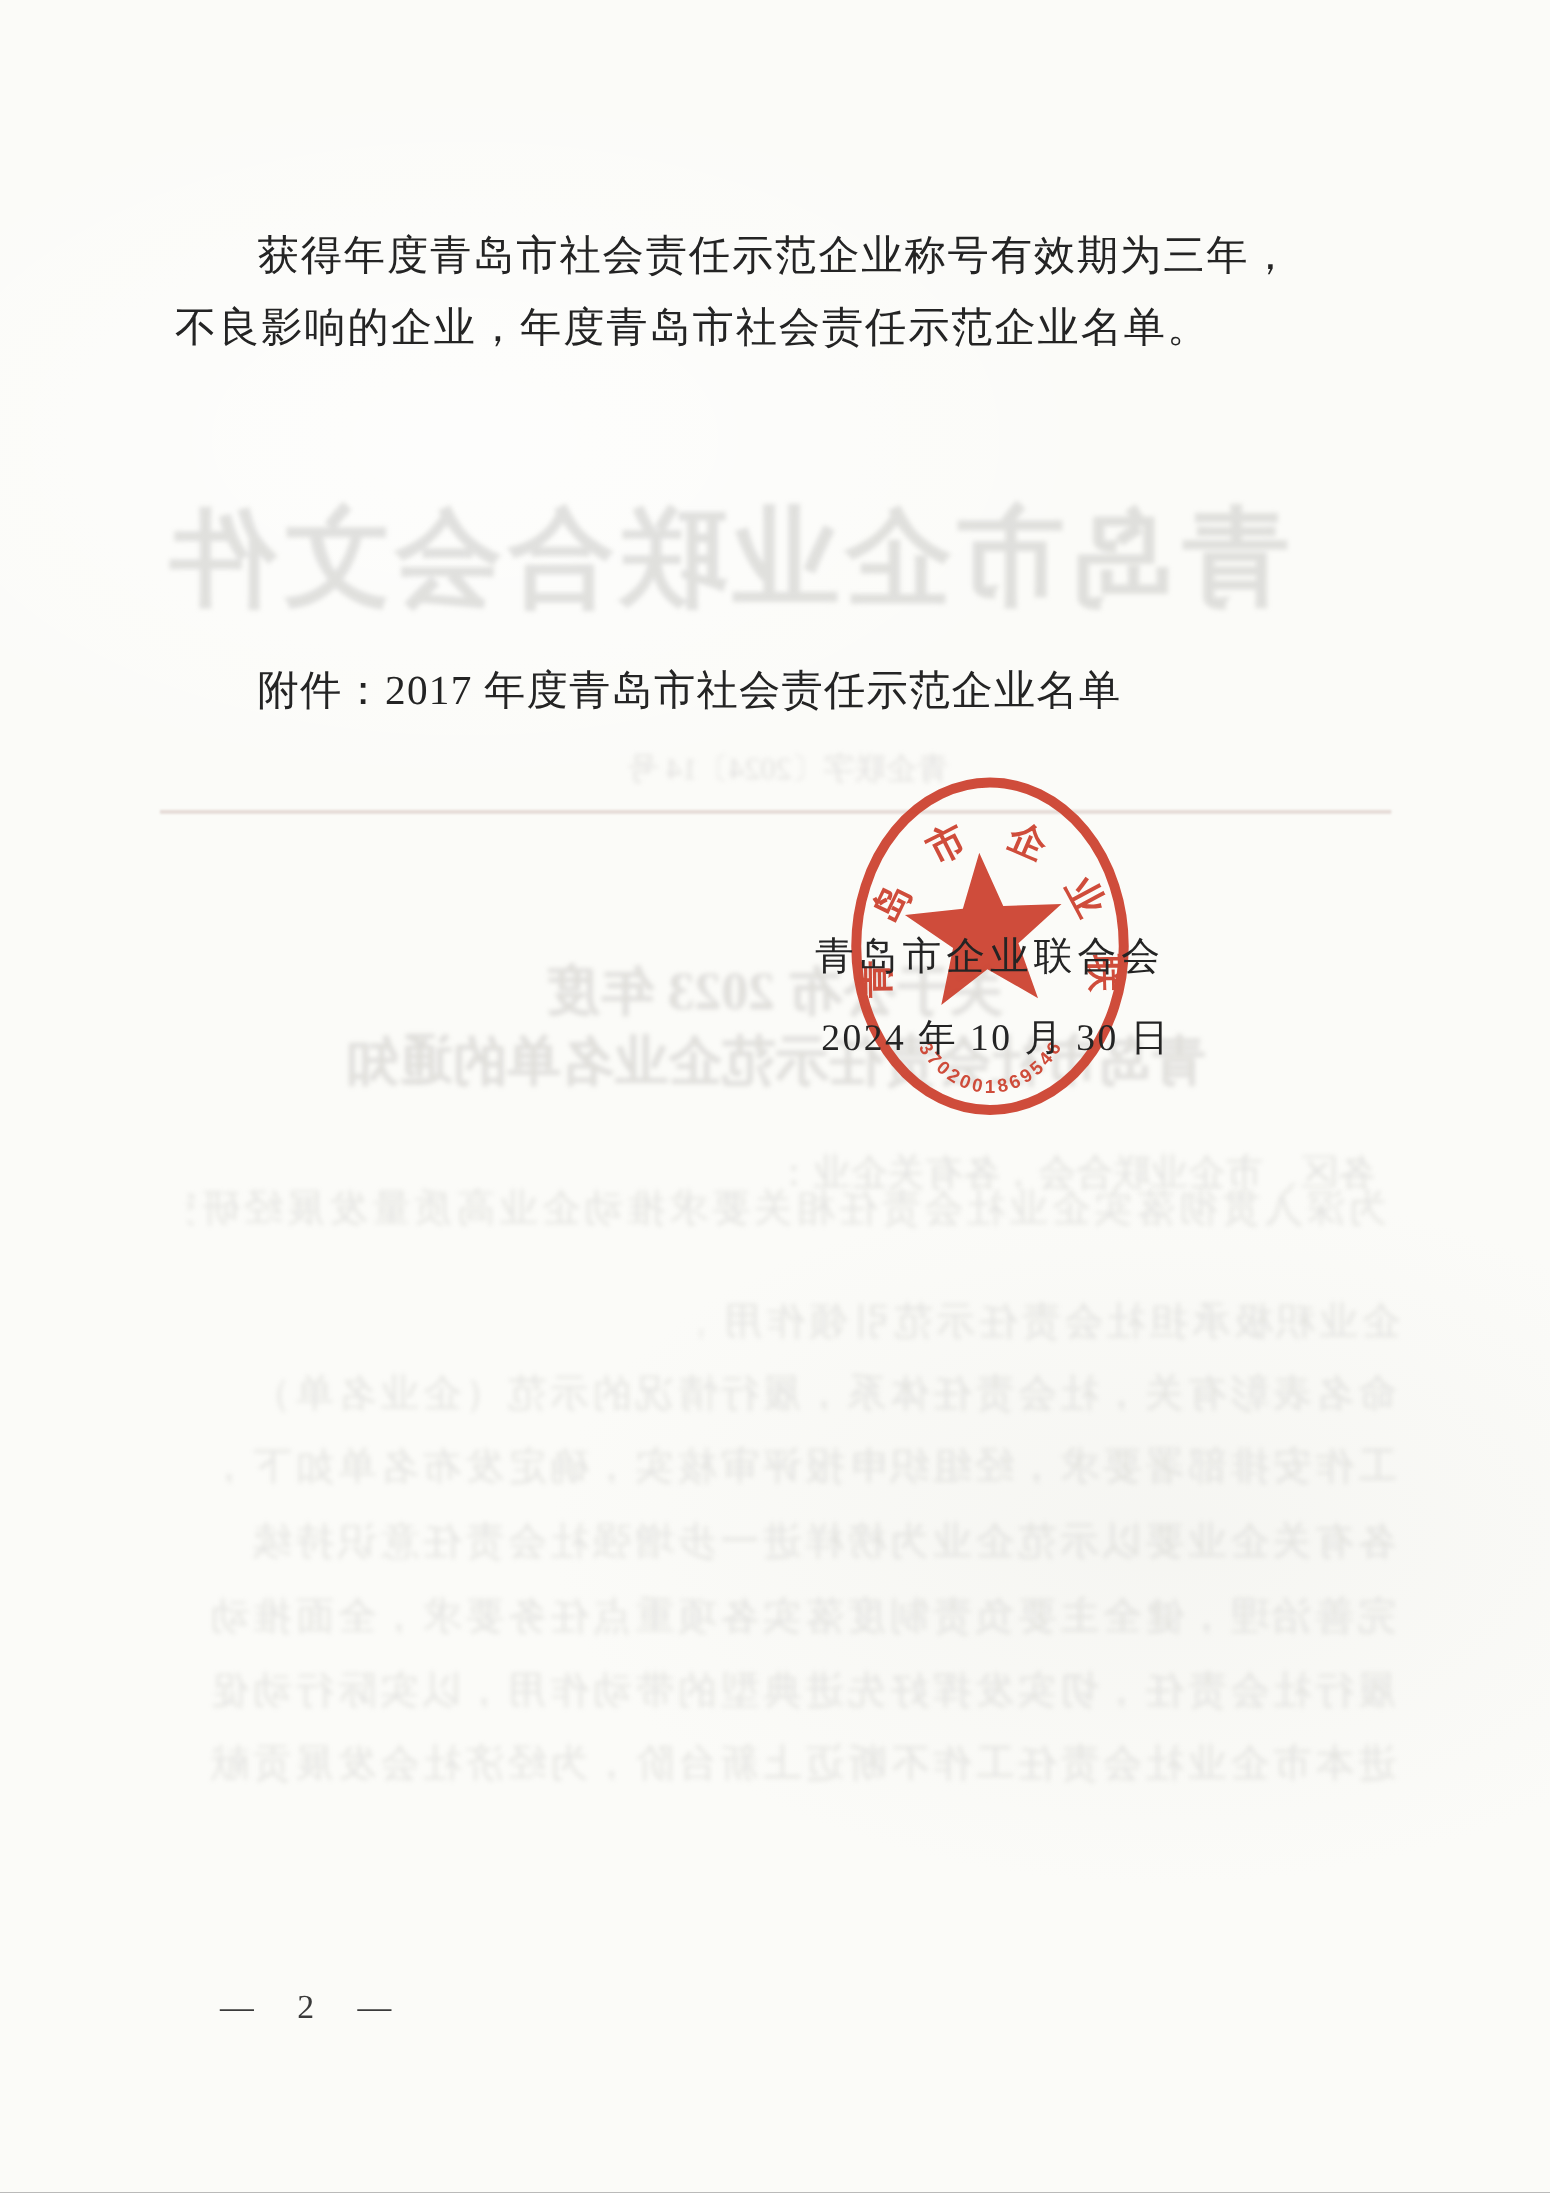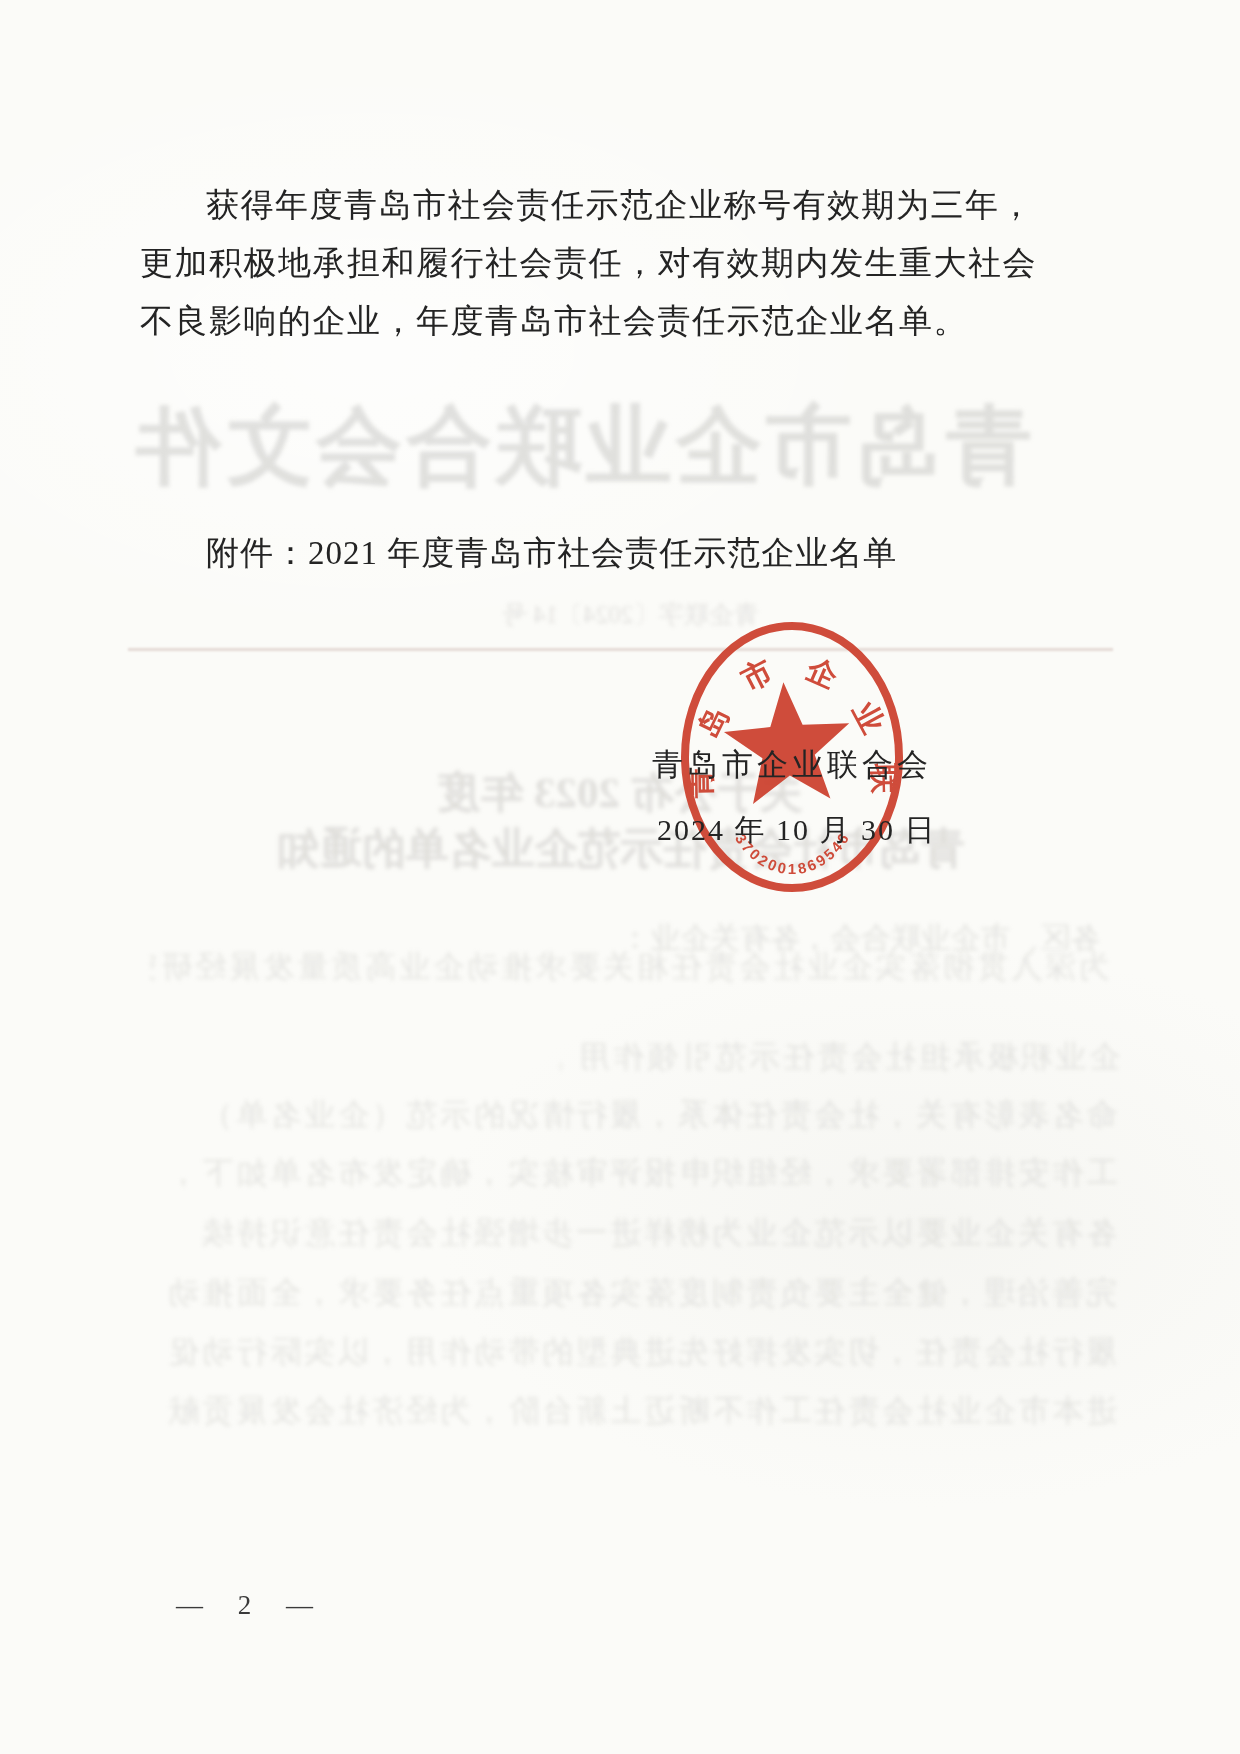--- a/index.html
+++ b/index.html
@@ -94,25 +94,24 @@
       <div class="ghost ghost-row" style="top: 1094px; left: 132px; width: 985px;">命名表彰有关，社会责任体系，履行情况的示范（企业名单）</div>
       <div class="ghost ghost-row" style="top: 1152px; left: 132px; width: 985px;">工作安排部署要求，经组织申报评审核实，确定发布名单如下，</div>
       <div class="ghost ghost-row" style="top: 1212px; left: 132px; width: 985px;">各有关企业要以示范企业为榜样进一步增强社会责任意识持续</div>
       <div class="ghost ghost-row" style="top: 1272px; left: 132px; width: 985px;">完善治理，健全主要负责制度落实各项重点任务要求，全面推动</div>
       <div class="ghost ghost-row" style="top: 1331px; left: 132px; width: 985px;">履行社会责任，切实发挥好先进典型的带动作用，以实际行动促</div>
       <div class="ghost ghost-row" style="top: 1390px; left: 132px; width: 985px;">进本市企业社会责任工作不断迈上新台阶，为经济社会发展贡献</div>
     </div>
 
   <div class="para" id="para">
       <div class="line first">获得年度青岛市社会责任示范企业称号有效期为三年，</div>
-      <div class="line">更加积极地承担和履行社会责任，对有效期内发生重大社会</div>
       <div class="line">不良影响的企业，年度青岛市社会责任示范企业名单。</div>
     </div>
 
-  <div class="attachment">附件：2021 年度青岛市社会责任示范企业名单</div>
+  <div class="attachment">附件：2017 年度青岛市社会责任示范企业名单</div>
 
   <div class="sig-org">青岛市企业联合会</div>
   <div class="sig-date">2024 年 10 月 30 日</div>
 
   <svg class="seal" viewBox="0 0 234 280" xmlns="http://www.w3.org/2000/svg">
     <defs>
       <path id="seal-top-arc" d="M 38 192 A 82 105 0 1 1 196 192" fill="none"></path>
       <path id="seal-bottom-arc" d="M 51 201 A 72 92 0 0 0 183 201" fill="none"></path>
     </defs>
     <ellipse cx="117" cy="139" rx="107" ry="131" fill="none" class="seal-stroke" stroke-width="8" stroke="#cc3e2b"></ellipse>

